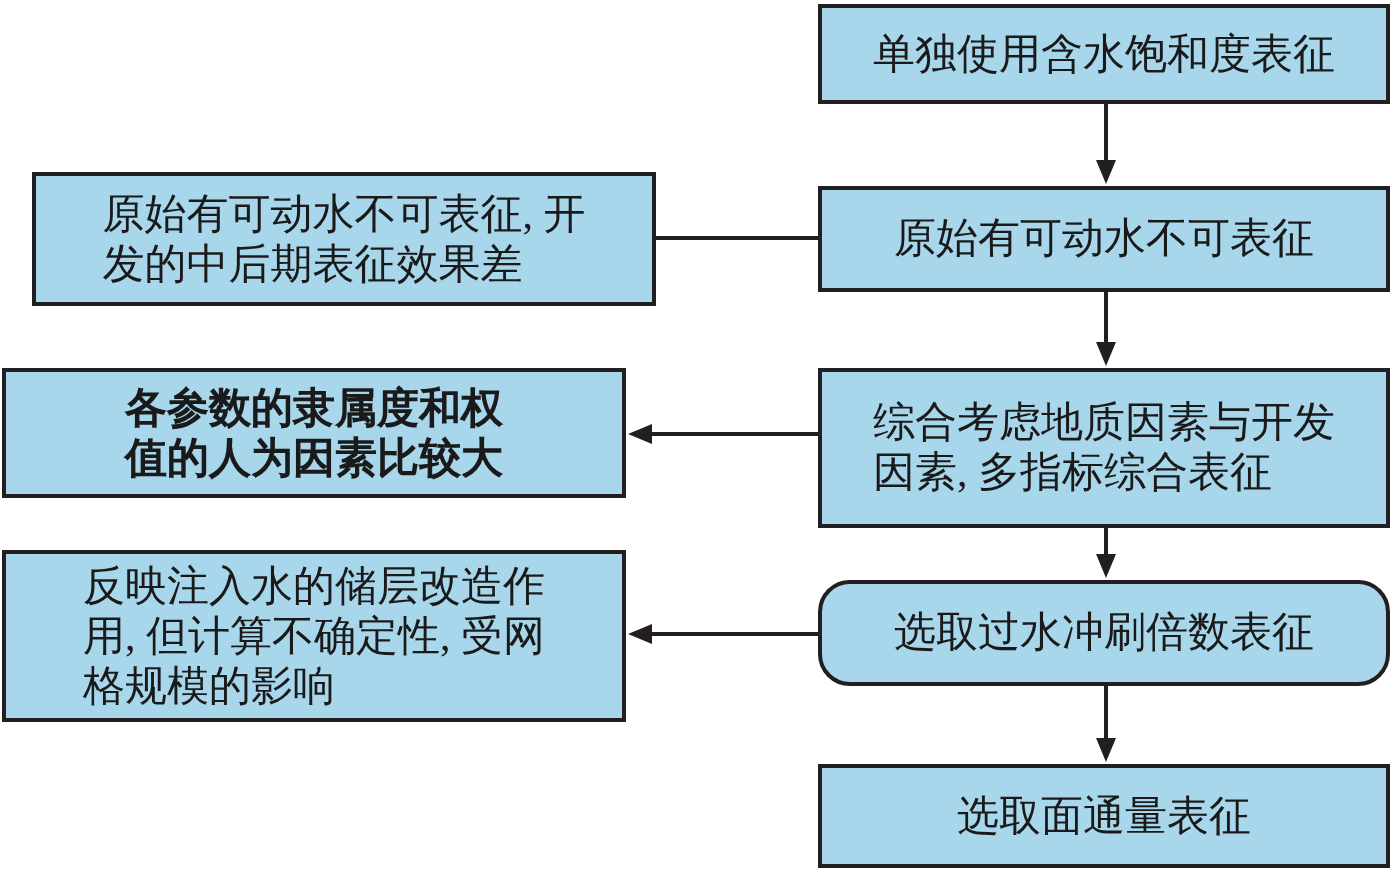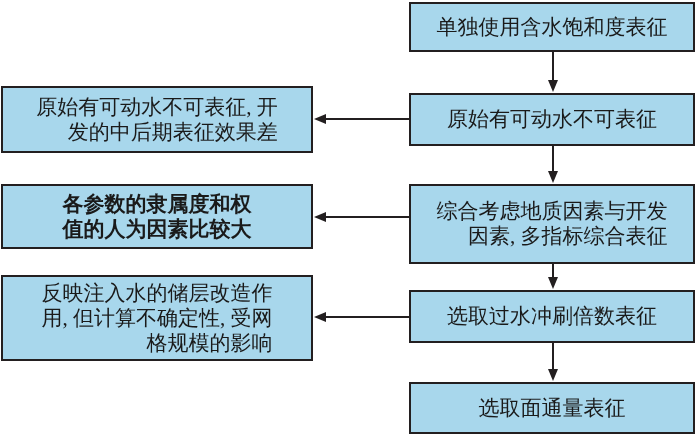--- a/index.html
+++ b/index.html
@@ -16,33 +16,33 @@
     background:var(--bg);
     font-family:"Liberation Serif","DejaVu Serif",serif;
     overflow:hidden;
   }
   .fbox{
     position:absolute;
     background:var(--box-fill);
     border:2px solid var(--box-border);
     color:var(--ink);
     display:flex;align-items:center;justify-content:center;
-    text-align:right;
+    text-align:left;
     font-size:21px;line-height:25px;
     white-space:pre-line;
     padding:1px 4px;
   }
   .col-right{left:409px;width:286px;}
   .col-left{left:1px;width:312px;}
   .r1{top:2px;height:50px;}
   .r2{top:93px;height:53px;}
   .r3{top:184px;height:80px;}
-  .r4{top:290px;height:53px;}
+  .r4{top:290px;height:53px;border-radius:16px;}
   .r5{top:382px;height:52px;}
-  .l1{top:86px;height:67px;}
+  .l1{top:86px;height:67px;margin-left:15px;}
   .l2{top:184px;height:65px;font-weight:bold;}
   .l3{top:275px;height:86px;}
   svg.arrows{
     position:absolute;left:0;top:0;width:700px;height:436px;
     pointer-events:none;
   }
   svg.arrows line{stroke:var(--box-border);stroke-width:2;}
   svg.arrows polygon{fill:var(--box-border);}
 </style>
 </head>

